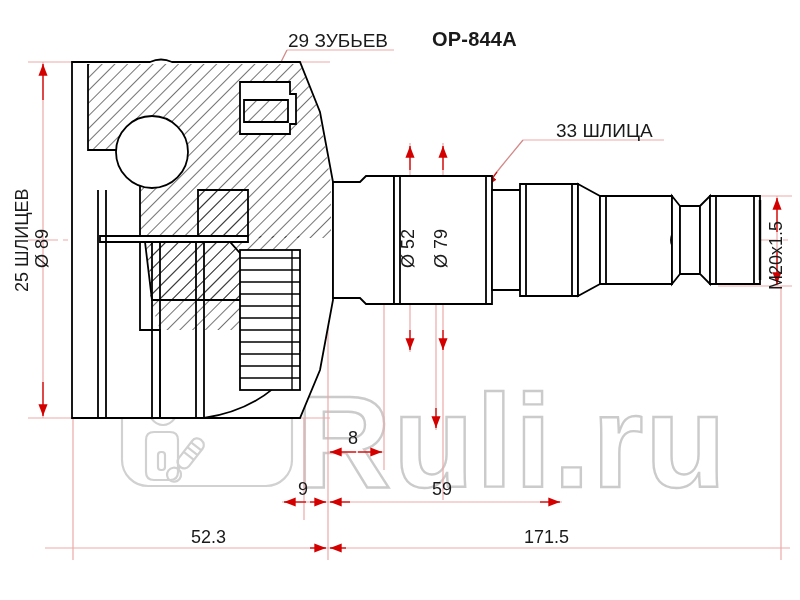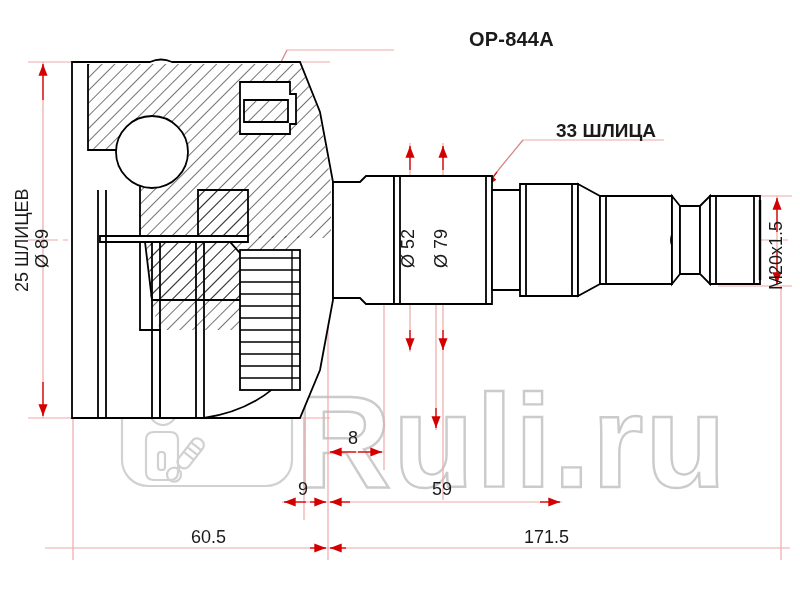--- a/index.html
+++ b/index.html
@@ -3,21 +3,21 @@
 <meta charset="utf-8">
 <style>
   html,body{margin:0;padding:0;background:#ffffff;}
   body{width:800px;height:600px;overflow:hidden;
        font-family:"Liberation Sans","DejaVu Sans",sans-serif;}
   #stage{position:relative;width:800px;height:600px;background:#fff;}
   #stage svg{position:absolute;left:0;top:0;}
   .lbl{position:absolute;color:#1a1a1a;white-space:nowrap;}
   .lbl.t19{font-size:19px;}
   .lbl.t18{font-size:18px;}
-  .lbl.bold{font-weight:bold;font-size:20px;letter-spacing:.2px;margin-left:37px;}
+  .lbl.bold{font-weight:bold;font-size:20px;letter-spacing:.2px;}
   .rot{transform:rotate(-90deg);transform-origin:left top;}
 </style>
 </head>
 <body>
 
 <div id="stage">
 
   <svg width="800" height="600" viewBox="0 0 800 600">
     <defs>
       <marker id="ar" markerWidth="9" markerHeight="7" refX="9" refY="3.5" orient="auto">
@@ -198,38 +198,39 @@
       <path d="M680,206 L700,206 L700,274 L680,274 Z" fill="#fff"></path>
       <path d="M700,206 L710,196 L710,284 L700,274 Z" fill="#fff"></path>
 
       <path d="M710,196 L760,196 L760,284 L710,284 Z" fill="#fff"></path>
       <line x1="716" y1="196" x2="716" y2="284"></line>
       <line x1="754" y1="196" x2="754" y2="284"></line>
       <line x1="760" y1="200" x2="760" y2="280" stroke-width="2.4"></line>
     </g>
   </svg>
 
+  <div class="lbl t19" style="left:288px;top:30px;">29 ЗУБЬЕВ</div>
 
   <div class="lbl bold" style="left:432px;top:28px;">OP-844A</div>
 
-  <div class="lbl t19" style="left:556px;top:120px;font-weight:bold;">33 ШЛИЦА</div>
+  <div class="lbl t19" style="left:556px;top:120px;">33 ШЛИЦА</div>
 
   <div class="lbl t18 rot" style="left:12px;top:292px;">25 ШЛИЦЕВ</div>
 
   <div class="lbl t18 rot" style="left:32px;top:268px;">Ø 89</div>
 
   <div class="lbl t18 rot" style="left:398px;top:268px;">Ø 52</div>
 
   <div class="lbl t18 rot" style="left:431px;top:268px;">Ø 79</div>
 
   <div class="lbl t18 rot" style="left:766px;top:290px;">M20x1.5</div>
 
   <div class="lbl t18" style="left:348px;top:428px;">8</div>
 
   <div class="lbl t18" style="left:298px;top:479px;">9</div>
 
   <div class="lbl t18" style="left:432px;top:479px;">59</div>
 
-  <div class="lbl t18" style="left:191px;top:527px;">60.5</div>
+  <div class="lbl t18" style="left:191px;top:527px;">52.3</div>
 
   <div class="lbl t18" style="left:524px;top:527px;">171.5</div>
 
 </div>
 
 </body></html>

